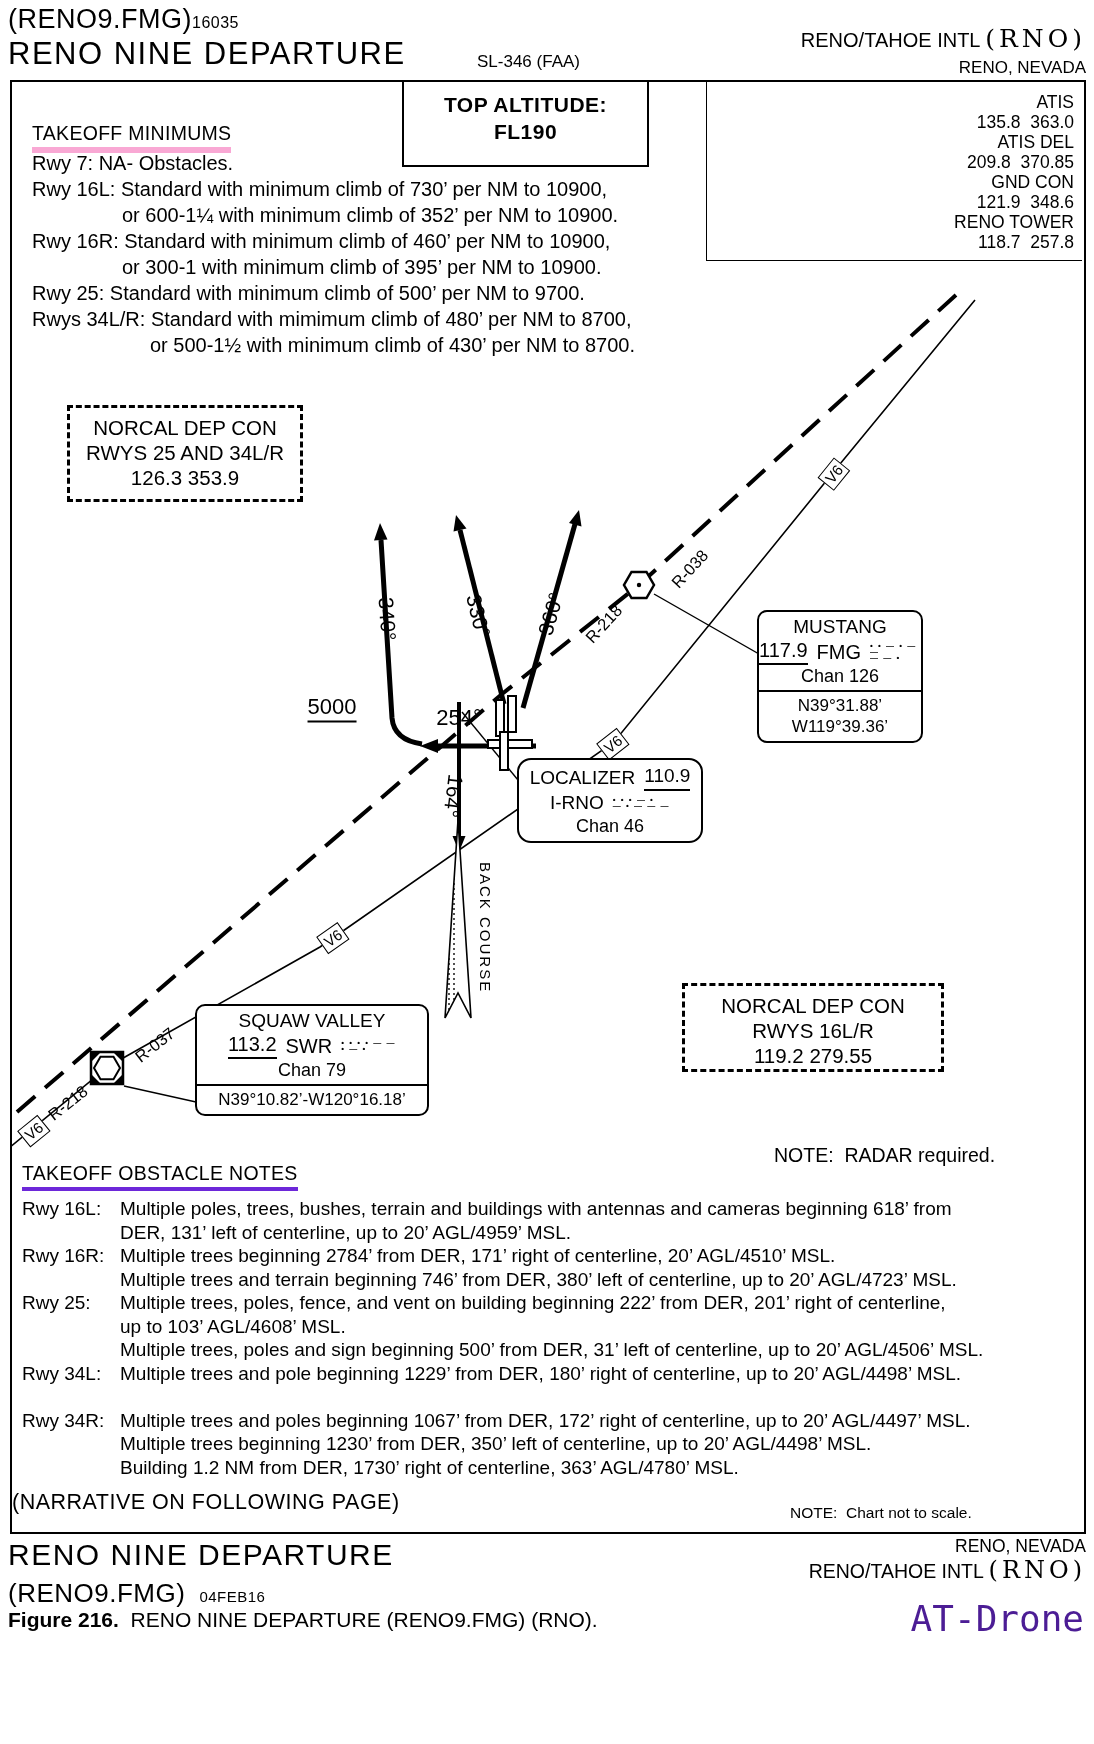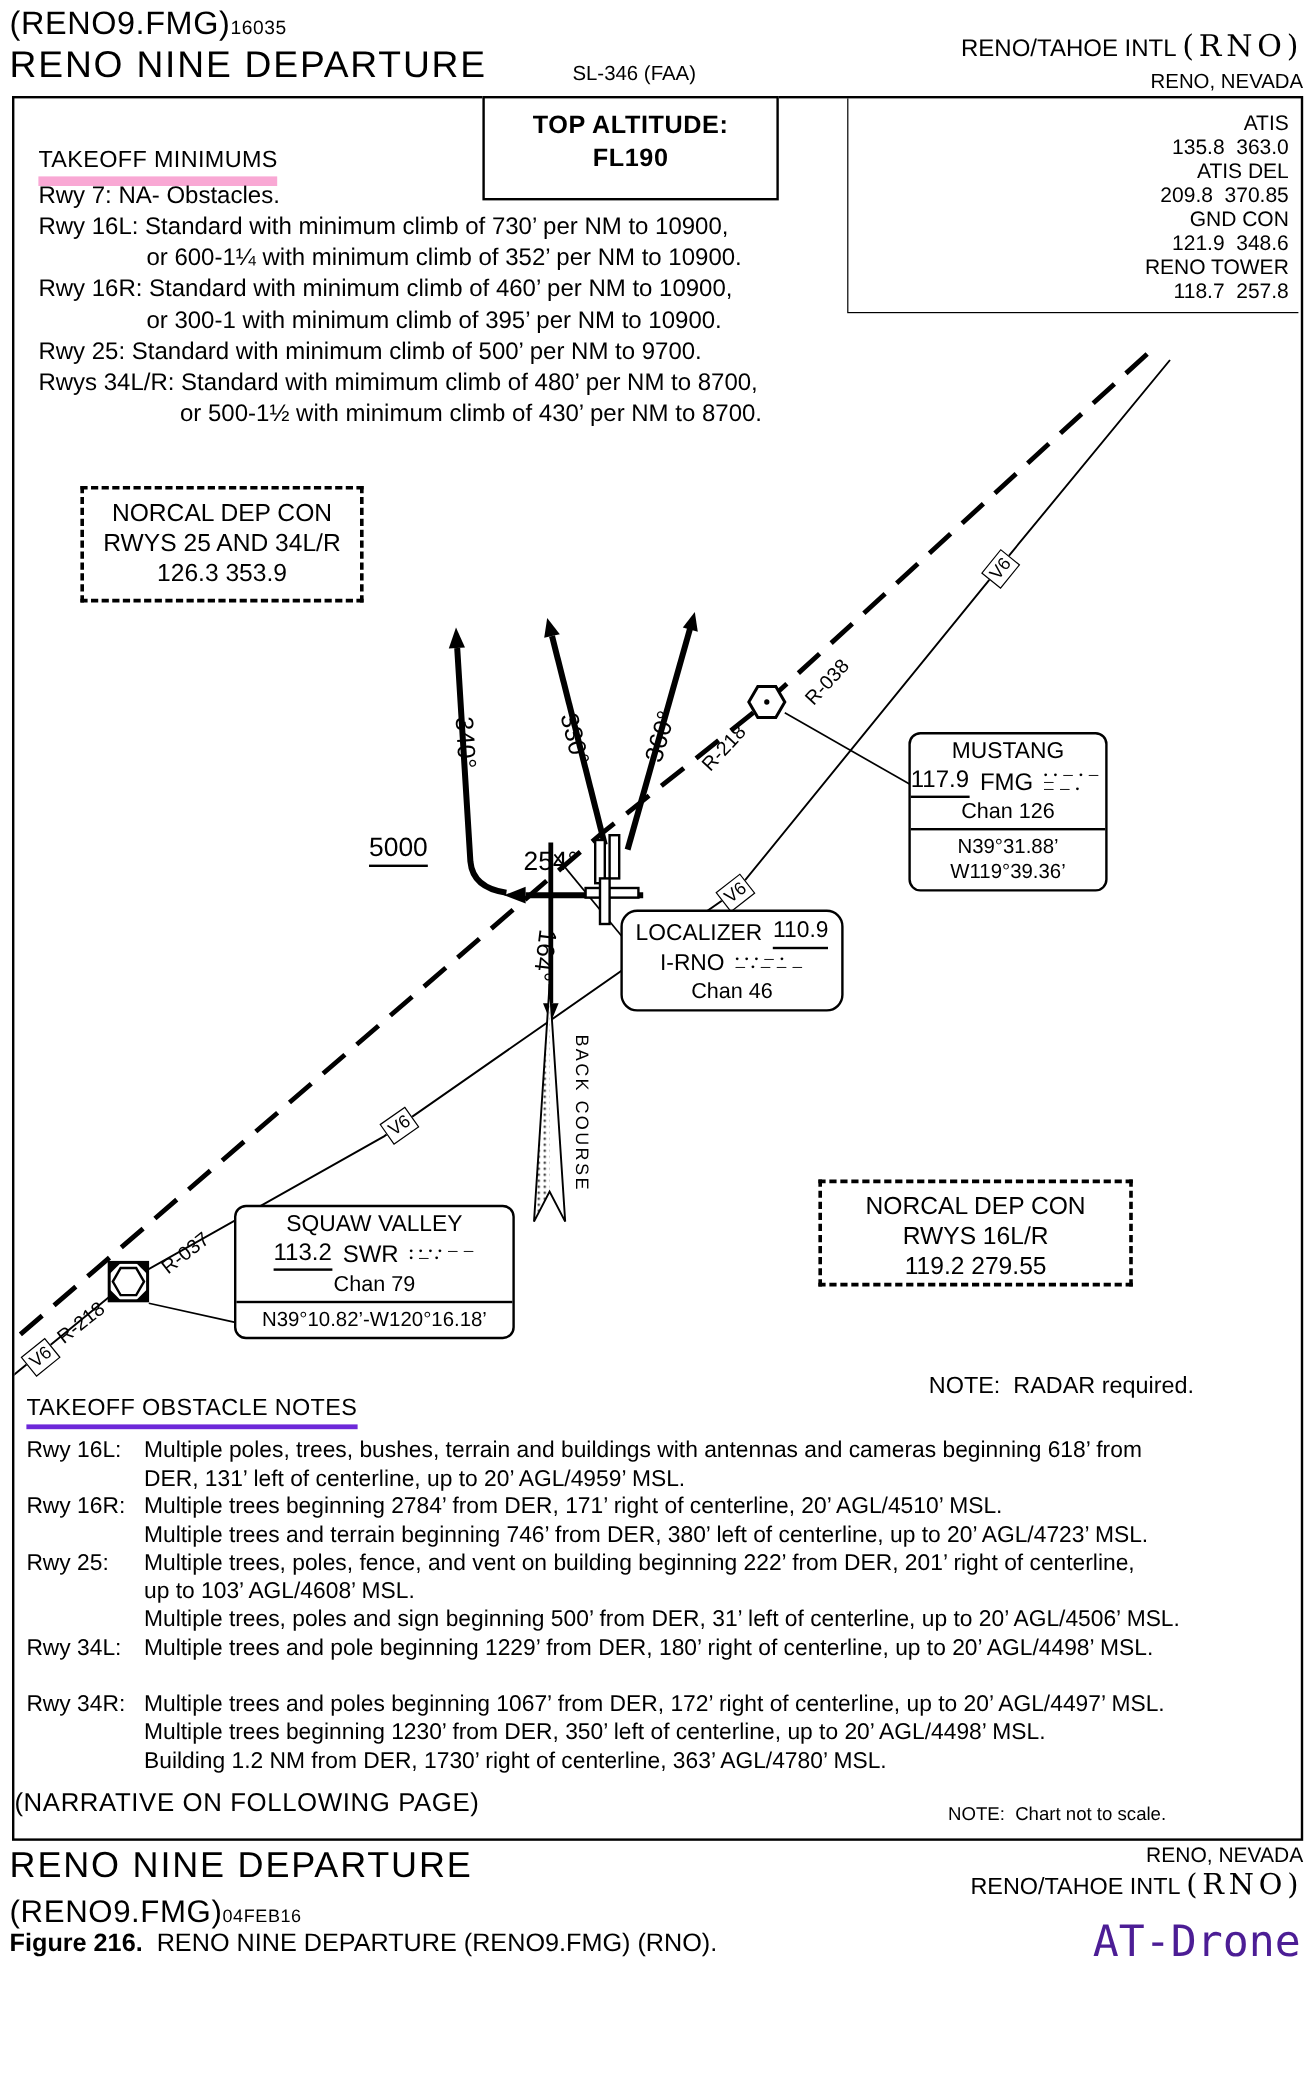--- a/index.html
+++ b/index.html
@@ -17,21 +17,21 @@
   .rno{font-family:"DejaVu Serif",serif;font-size:25px;letter-spacing:4px}
   .h-city{right:8px;top:58px;font-size:17px;text-align:right}
   
   #chart{position:absolute;left:10px;top:80px;width:1072px;height:1450px;border:2px solid #000}
   #gfx{position:absolute;left:0;top:0}
   .topalt{left:390px;top:-2px;width:243px;height:74px;border:2px solid #000;background:#fff;
           text-align:center;font-weight:bold;font-size:21px;letter-spacing:.5px;padding-top:9px;line-height:27px}
   .comms{right:10px;top:10px;text-align:right;font-size:17.5px;line-height:20px}
   .commbox-v{left:694px;top:0;width:0;height:178px;border-left:1.5px solid #000}
   .commbox-h{left:694px;top:178px;width:376px;height:0;border-top:1.5px solid #000}
-  .mins-h{left:20px;top:40px;font-size:19.5px;border-bottom:8px solid #f9a8d4;padding-bottom:2px;letter-spacing:.3px}
+  .mins-h{left:20px;top:40px;font-size:19.5px;border-bottom:6px solid #f9a8d4;padding-bottom:2px;letter-spacing:.3px}
   .mline{font-size:20px;white-space:nowrap}
   .dashbox{border:3px dashed #000;background:#fff;text-align:center;font-size:20.5px;line-height:25px;padding-top:7px}
   .glabel{position:absolute;font-size:21px;white-space:nowrap;background:transparent}
   .v6box{position:absolute;border:1.5px solid #000;background:#fff;font-size:15px;padding:0 3px;line-height:19px}
   .radial{position:absolute;font-size:16.5px;white-space:nowrap}
   .u{border-bottom:2px solid #000;padding-bottom:1px}
   .navbox{position:absolute;border:2px solid #000;border-radius:10px;background:#fff;text-align:center}
   .navdiv{border-top:2px solid #000}
   .nname{font-size:19px;line-height:23px;padding-top:3px}
   .nfreq{font-size:20px;line-height:24px;display:flex;justify-content:center;align-items:center;gap:9px}
@@ -42,21 +42,21 @@
   .ob-wrap{left:10px;top:1116px;width:1056px;height:290px}
   .ob-line{position:absolute;left:0;width:1056px;height:23.5px;font-size:19px}
   .ob-lab{position:absolute;left:0}
   .ob-txt{position:absolute;left:98px;white-space:nowrap}
   .narr{left:0;width:100%;top:1408px;text-align:left;font-size:21.5px;letter-spacing:.5px}
   .ntscale{left:778px;top:1422px;font-size:15.5px}
   .radar{left:762px;top:1062px;font-size:19.5px}
   
   .f-title{left:8px;top:1538px;font-size:30px;letter-spacing:1.5px}
   .f-proc{left:8px;top:1578px;font-size:26px;letter-spacing:.5px}
-  .f-date{font-size:15px;}
+  .f-date{font-size:15px;margin-left:14px}
   .f-city{right:8px;top:1536px;font-size:17.5px;text-align:right}
   .f-air{right:8px;top:1556px;font-size:19.5px;text-align:right}
   .f-rno{font-family:"DejaVu Serif",serif;font-size:24px;letter-spacing:4px}
   .caption{left:8px;top:1608px;font-size:21px}
   .cap-b{font-weight:bold}
   .wm{right:10px;top:1598px;font-size:36px;font-family:"DejaVu Sans Mono",monospace;color:#4c1d95}
 </style>
 </head>
 <body>
 

